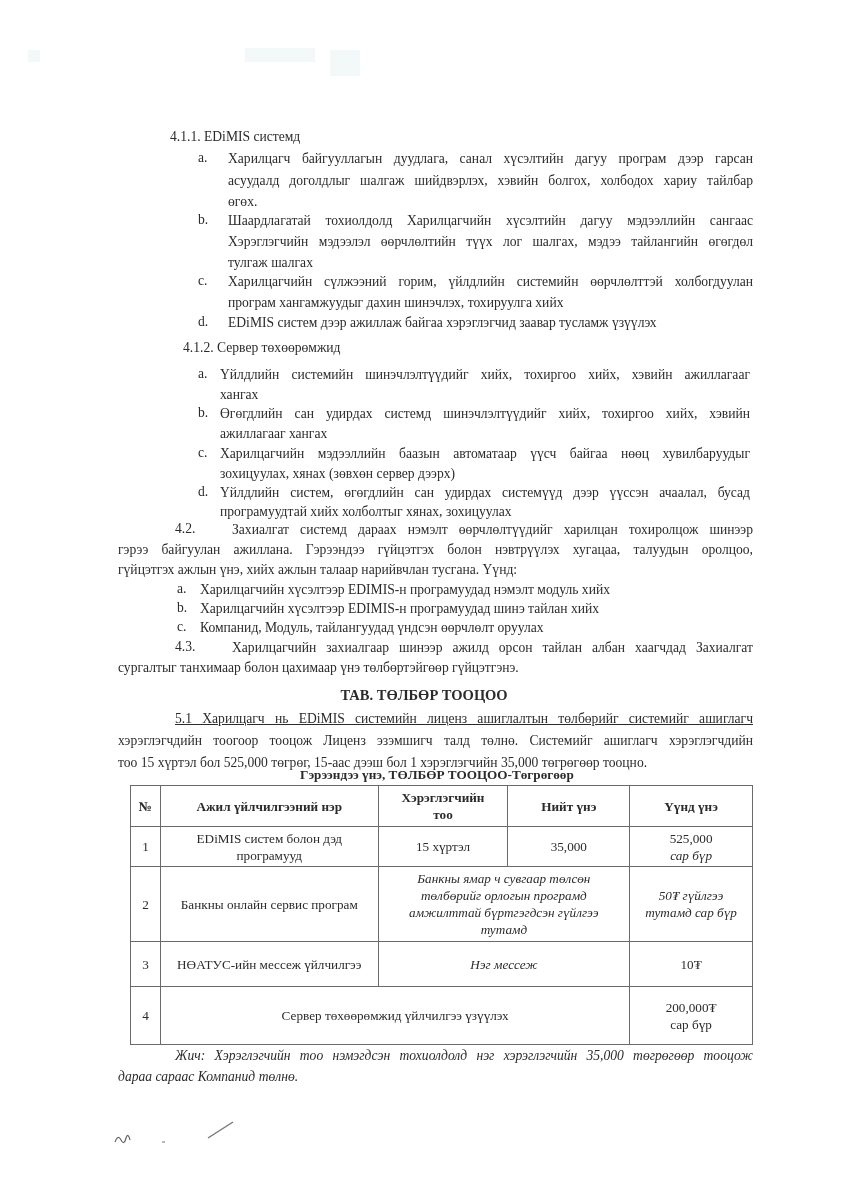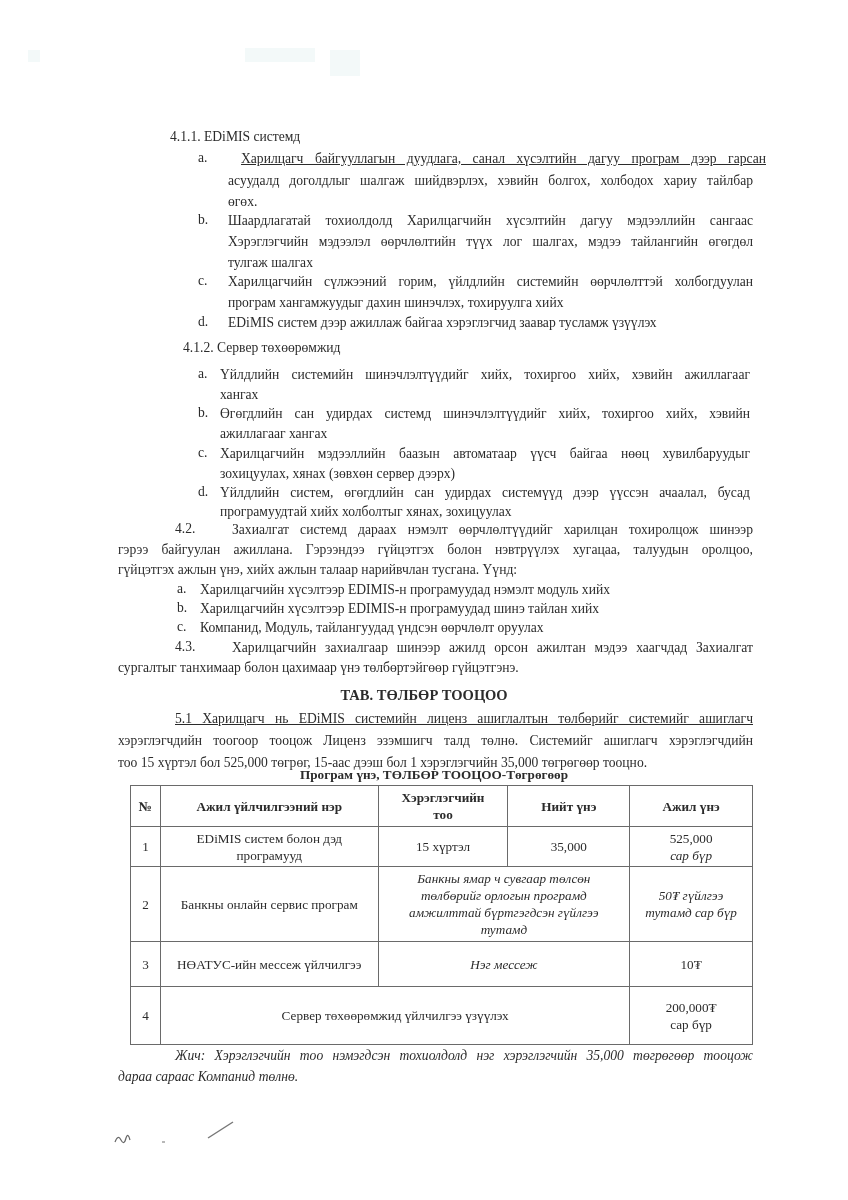--- a/index.html
+++ b/index.html
@@ -20,21 +20,21 @@
 </head>
 <body>
 
 <div class="scan-smudge" style="left:245px;top:48px;width:70px;height:14px;"></div>
 <div class="scan-smudge" style="left:330px;top:50px;width:30px;height:26px;"></div>
 <div class="scan-smudge" style="left:28px;top:50px;width:12px;height:12px;"></div>
 
 <div class="line" style="left:170px;top:128px;">4.1.1. EDiMIS системд</div>
 
 <div class="mark" style="left:198px;top:150px;">a.</div>
-<div class="line just" style="left:241px;top:150px;width:525px;text-decoration:underline;">Харилцагч байгууллагын дуудлага, санал хүсэлтийн дагуу програм дээр гарсан</div>
+<div class="line just" style="left:228px;top:150px;width:525px;">Харилцагч байгууллагын дуудлага, санал хүсэлтийн дагуу програм дээр гарсан</div>
 <div class="line just" style="left:228px;top:172px;width:525px;">асуудалд доголдлыг шалгаж шийдвэрлэх, хэвийн  болгох, холбодох хариу тайлбар</div>
 <div class="line" style="left:228px;top:193px;">өгөх.</div>
 
 <div class="mark" style="left:198px;top:212px;">b.</div>
 <div class="line just" style="left:228px;top:212px;width:525px;">Шаардлагатай тохиолдолд Харилцагчийн хүсэлтийн дагуу мэдээллийн сангаас</div>
 <div class="line just" style="left:228px;top:233px;width:525px;">Хэрэглэгчийн мэдээлэл өөрчлөлтийн түүх лог шалгах,   мэдээ тайлангийн өгөгдөл</div>
 <div class="line" style="left:228px;top:254px;">тулгаж шалгах</div>
 
 <div class="mark" style="left:198px;top:273px;">c.</div>
 <div class="line just" style="left:228px;top:273px;width:525px;">Харилцагчийн сүлжээний горим, үйлдлийн системийн  өөрчлөлттэй холбогдуулан</div>
@@ -67,48 +67,48 @@
 <div class="line" style="left:118px;top:561px;">гүйцэтгэх ажлын үнэ, хийх ажлын талаар нарийвчлан тусгана. Үүнд:</div>
 
 <div class="mark" style="left:177px;top:581px;">a.</div>
 <div class="line" style="left:200px;top:581px;">Харилцагчийн хүсэлтээр EDIMIS-н програмуудад нэмэлт модуль хийх</div>
 <div class="mark" style="left:177px;top:600px;">b.</div>
 <div class="line" style="left:200px;top:600px;">Харилцагчийн хүсэлтээр  EDIMIS-н програмуудад шинэ тайлан хийх</div>
 <div class="mark" style="left:177px;top:619px;">c.</div>
 <div class="line" style="left:200px;top:619px;">Компанид, Модуль, тайлангуудад үндсэн өөрчлөлт оруулах</div>
 
 <div class="mark" style="left:175px;top:639px;">4.3.</div>
-<div class="line just" style="left:232px;top:639px;width:521px;">Харилцагчийн захиалгаар шинээр ажилд орсон ажилтан мэдээ хаагчдад Захиалгат</div>
+<div class="line just" style="left:232px;top:639px;width:521px;">Харилцагчийн захиалгаар шинээр ажилд орсон тайлан албан хаагчдад Захиалгат</div>
 <div class="line" style="left:118px;top:659px;">сургалтыг танхимаар болон цахимаар үнэ төлбөртэйгөөр гүйцэтгэнэ.</div>
 
 <div class="line bold" style="left:0;width:848px;text-align:center;top:686px;font-size:14.5px;">ТАВ. ТӨЛБӨР ТООЦОО</div>
 <div class="line just" style="left:175px;top:710px;width:578px;text-decoration:underline;">5.1 Харилцагч нь EDiMIS системийн лиценз ашиглалтын төлбөрийг системийг ашиглагч</div>
 <div class="line just" style="left:118px;top:732px;width:635px;">хэрэглэгчдийн тоогоор тооцож Лиценз эзэмшигч талд төлнө. Системийг ашиглагч хэрэглэгчдийн</div>
 <div class="line" style="left:118px;top:754px;">тоо 15 хүртэл бол 525,000 төгрөг, 15-аас дээш бол 1 хэрэглэгчийн 35,000 төгрөгөөр тооцно.</div>
 
-<div class="line bold" style="left:300px;top:766px;font-size:13.2px;">Програм үнэ, ТӨЛБӨР ТООЦОО-Төгрөгөөр</div>
+<div class="line bold" style="left:300px;top:766px;font-size:13.2px;">Гэрээндээ үнэ, ТӨЛБӨР ТООЦОО-Төгрөгөөр</div>
 
 <table class="fee">
   <colgroup>
     <col style="width:30px">
       <col style="width:218px">
       <col style="width:130px">
       <col style="width:122px">
       <col style="width:123px">
   </colgroup>
   <tbody>
       <tr style="height:41px;">
     <th>№</th>
     <th>Ажил үйлчилгээний нэр</th>
     <th>
       <div>Хэрэглэгчийн</div>
       <div>тоо</div>
     </th>
     <th>Нийт үнэ</th>
-    <th>Ажил үнэ</th>
+    <th>Үүнд үнэ</th>
   </tr>
   <tr style="height:40px;">
     <td>1</td>
     <td>
       <div>EDiMIS систем болон дэд</div>
       <div>програмууд</div>
     </td>
     <td>15 хүртэл</td>
     <td>35,000</td>
     <td>

